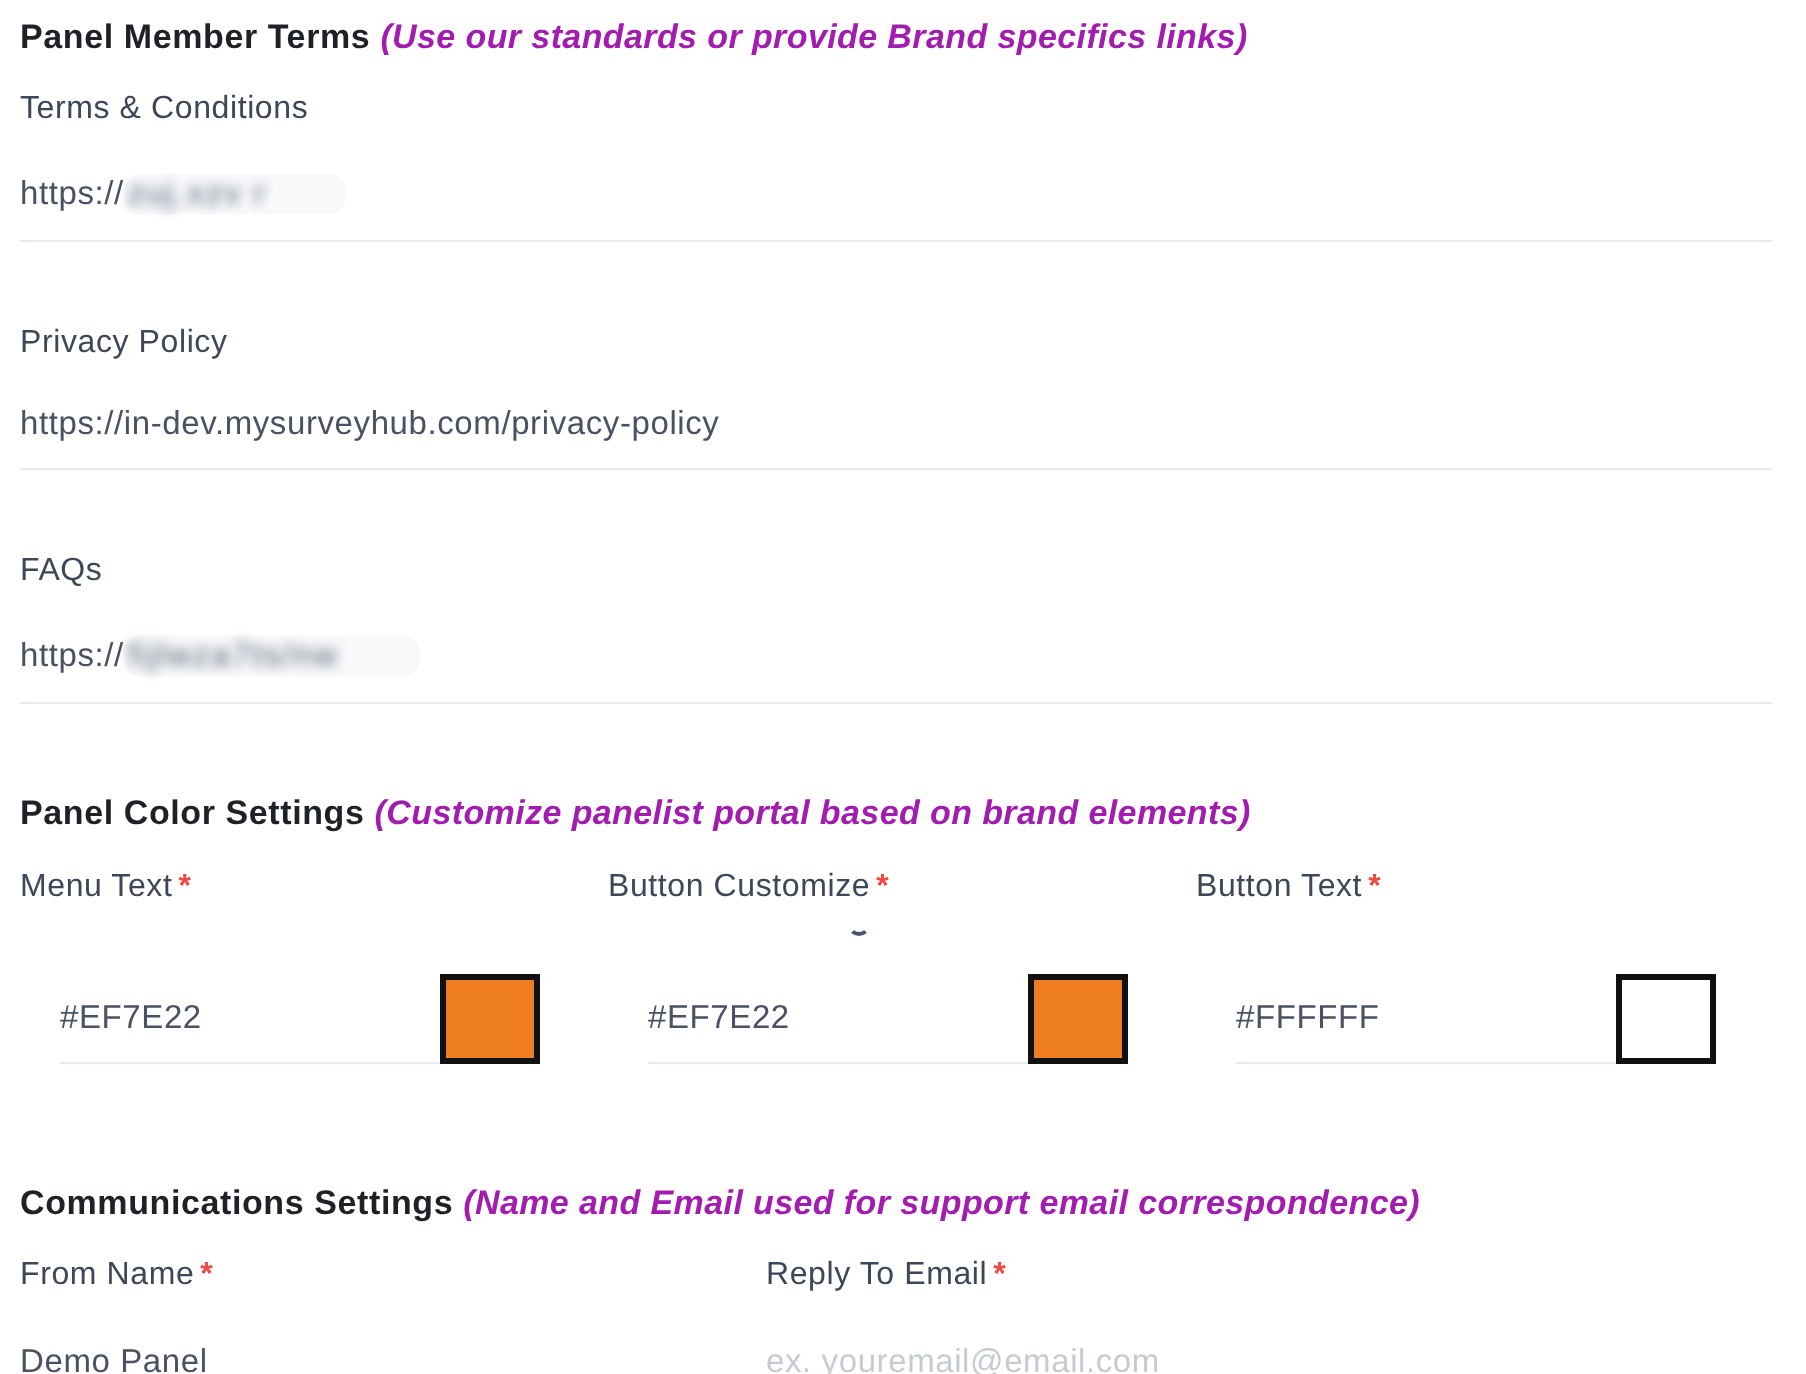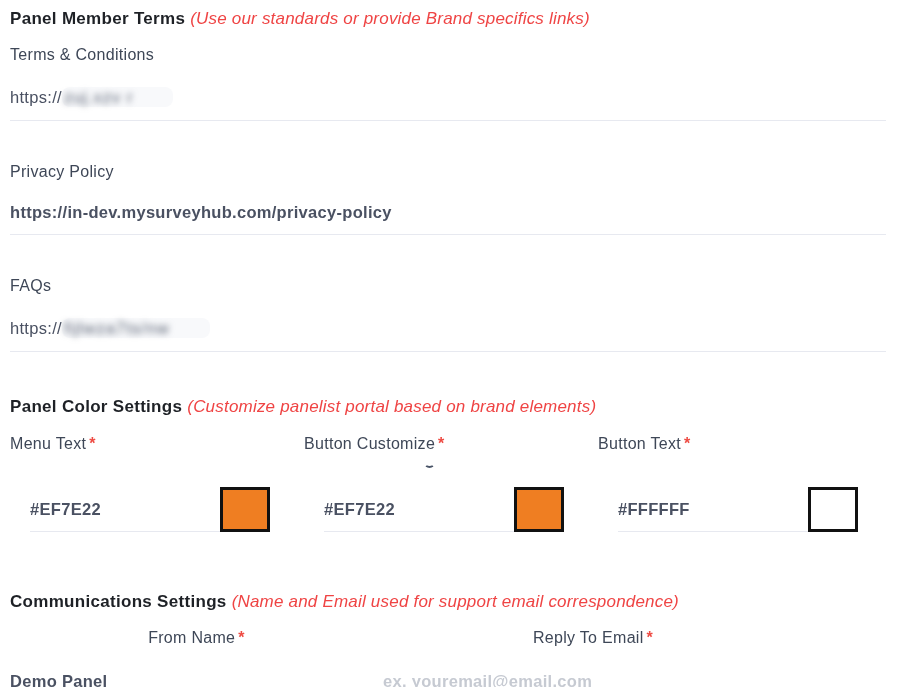--- a/index.html
+++ b/index.html
@@ -7,21 +7,21 @@
   body {
     width: 903px; height: 687px;
     font-family: "Liberation Sans", "DejaVu Sans", sans-serif;
     color: #3e4757;
     overflow: hidden;
   }
   .page { padding: 9px 17px 0 10px; width: 903px; }
 
   
   .sec-head { font-size: 17px; font-weight: 700; color: #1e2126; letter-spacing: .3px; line-height: 20px; }
-  .sec-hint { font-weight: 400; font-style: italic; color: #ef4444; font-size: 17px; letter-spacing: .2px; }
+  .sec-hint { font-weight: 700; font-style: italic; color: #a21caf; font-size: 17px; letter-spacing: .2px; }
 
   
   .field { margin-top: 16px; }
   .field + .field { margin-top: 41px; }
   .flabel { display: block; font-size: 16px; color: #3e4757; letter-spacing: .3px; line-height: 20px; }
   .input-line {
     margin-top: 21px;
     width: 876px;
     padding-bottom: 12px;
     border-bottom: 1px solid #e7e9f0;
@@ -39,21 +39,20 @@
     border: none;
     border-bottom: 1px solid #e7e9f0;
     border-radius: 0;
     outline: none;
     background: transparent;
     font-family: inherit;
     font-size: 16.5px;
     color: #4a5162;
     letter-spacing: .3px;
     padding: 0 0 12px 0;
-    font-weight: bold;
   }
   input.full { width: 876px; margin-top: 21px; }
   input.text-input::placeholder { color: #c6cad2; opacity: 1; }
 
   
   .sec2 { margin-top: 45px; }
   .color-row { display: grid; grid-template-columns: 260px 260px 260px; column-gap: 34px; margin-top: 17px; }
   .color-field { position: relative; }
   .clabel-row { position: relative; font-size: 16px; line-height: 20px; letter-spacing: .3px; }
   .req { color: #ee4b43; font-weight: 700; margin-left: 3px; }
@@ -73,21 +72,21 @@
   .swatch {
     position: absolute; right: 0; bottom: 0;
     width: 50px; height: 45px;
     border: 3px solid #111111;
     cursor: pointer;
   }
 
   
   .sec3 { margin-top: 60px; }
   .comm-row { display: grid; grid-template-columns: 373px 420px; margin-top: 16px; }
-  .comm-field .flabel { line-height: 20px; text-align: center; }
+  .comm-field .flabel { line-height: 20px; }
   input.comm { margin-top: 24px; padding-bottom: 11px; }
   input.comm.w1 { width: 337px; }
   input.comm.w2 { width: 290px; }
 </style>
 </head>
 <body>
 
 <div class="page">
 
   <section>

